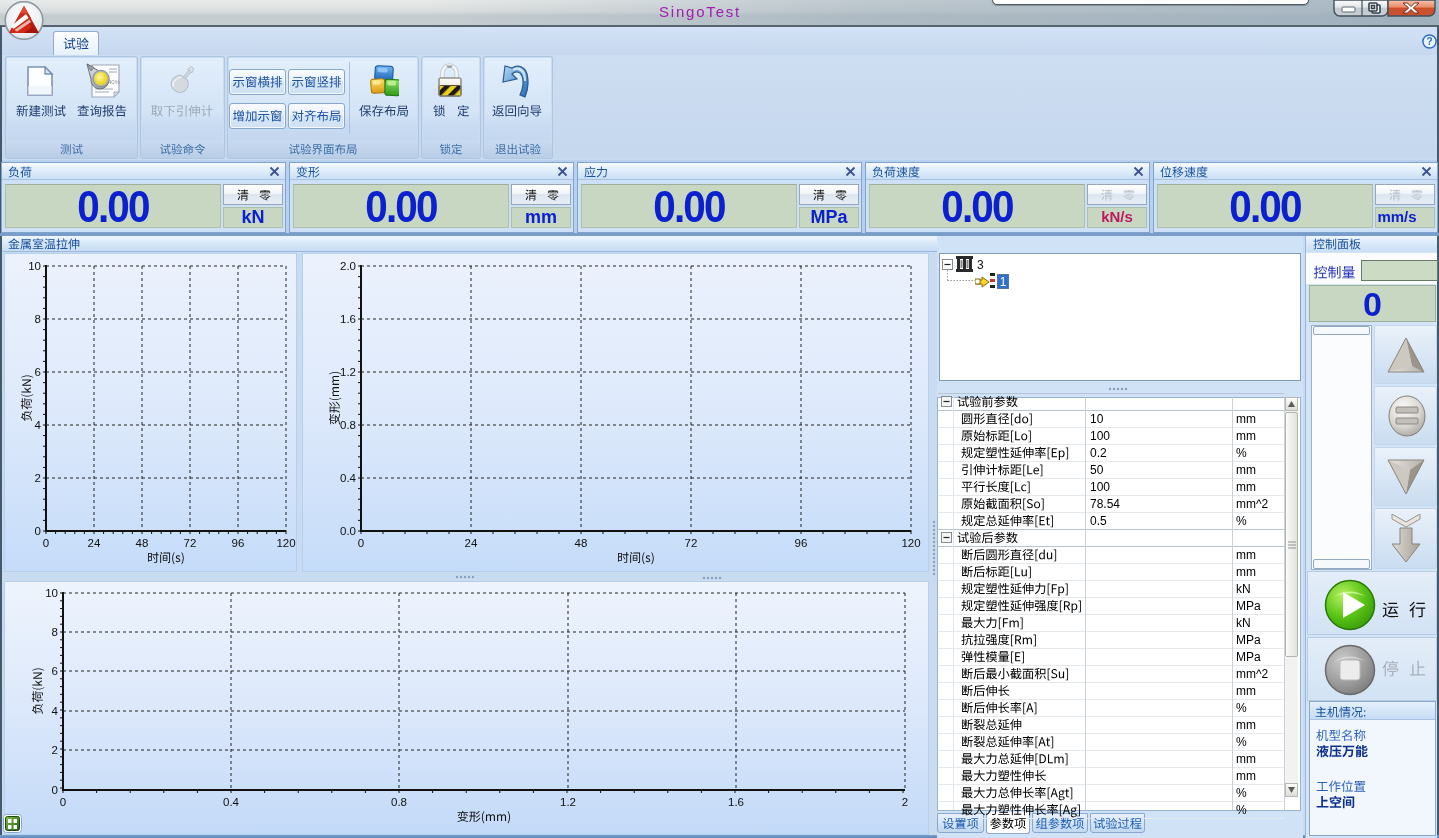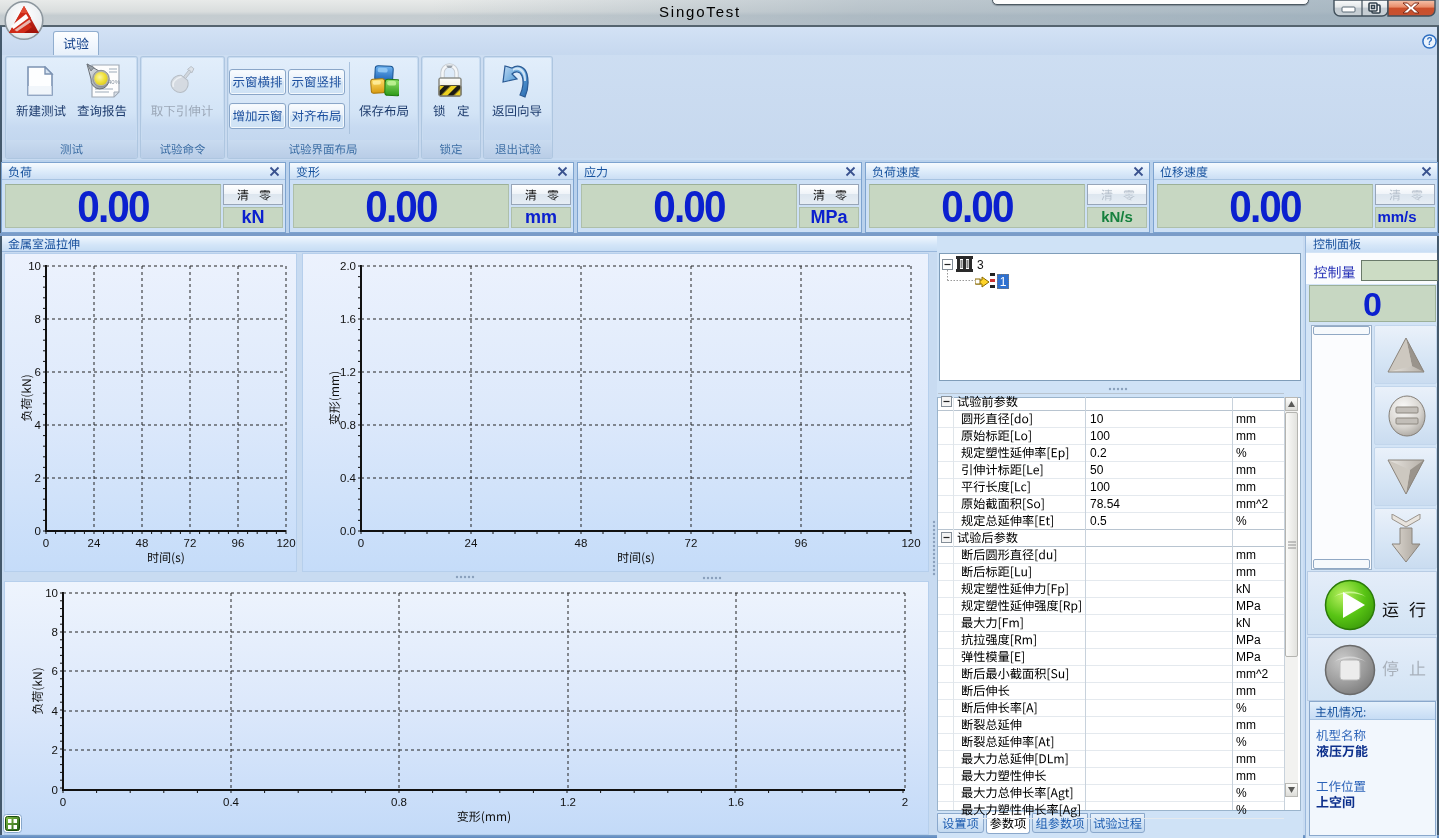--- a/index.html
+++ b/index.html
@@ -366,21 +366,21 @@
 <svg class="abs" style="left:1133px;top:166px" width="11" height="11" viewBox="0 0 11 11">
     <g stroke="#39518e" stroke-width="1.8">
       <line x1="1.5" y1="1.5" x2="9.5" y2="9.5"></line>
       <line x1="9.5" y1="1.5" x2="1.5" y2="9.5"></line>
     </g>
   </svg>
 <div class="abs" style="left:869px;top:184px;width:216px;height:44px;background:#c7d7c2;border:1px solid #aebfaa;border-top-color:#9cb098;"></div>
 <div class="abs" style="left:869px;top:186px;width:216px;height:42px;font:bold 44px 'Liberation Sans',sans-serif;letter-spacing:-2px;color:#0b20cf;text-align:center;line-height:41px;transform:scaleX(.92)">0.00</div>
 <div class="abs" style="left:1087px;top:184px;width:60px;height:21px;background:linear-gradient(180deg,#ffffff,#f0f4f9 45%,#dde6ef 50%,#e6edf4);border:1px solid #97a5b8;"></div>
 <div class="abs" style="left:1087px;top:207px;width:60px;height:21px;background:#c7d7c2;border:1px solid #aebfaa;"></div>
-<div class="abs" style="left:1087px;top:207px;width:60px;height:16px;font:bold 15px 'Liberation Sans',sans-serif;color:#15803d;text-align:center;line-height:20px">kN/s</div>
+<div class="abs" style="left:1087px;top:207px;width:60px;height:16px;font:bold 15px 'Liberation Sans',sans-serif;color:#be185d;text-align:center;line-height:20px">kN/s</div>
 <div class="abs" style="left:1153px;top:162px;width:285px;height:71px;background:#cde0f5;border:1px solid #7da3cf;"></div>
 <div class="abs" style="left:1154px;top:163px;width:283px;height:17px;background:linear-gradient(180deg,#f6fafe,#dcebfa 55%,#cbdef4);border-bottom:1px solid #a8c4e2;"></div>
 <svg class="abs" style="left:1421px;top:166px" width="11" height="11" viewBox="0 0 11 11">
     <g stroke="#39518e" stroke-width="1.8">
       <line x1="1.5" y1="1.5" x2="9.5" y2="9.5"></line>
       <line x1="9.5" y1="1.5" x2="1.5" y2="9.5"></line>
     </g>
   </svg>
 <div class="abs" style="left:1157px;top:184px;width:216px;height:44px;background:#c7d7c2;border:1px solid #aebfaa;border-top-color:#9cb098;"></div>
 <div class="abs" style="left:1157px;top:186px;width:216px;height:42px;font:bold 44px 'Liberation Sans',sans-serif;letter-spacing:-2px;color:#0b20cf;text-align:center;line-height:41px;transform:scaleX(.92)">0.00</div>
@@ -584,21 +584,21 @@
         <stop offset="1" stop-color="#1e5a10"></stop>
       </linearGradient>
     </defs>
 <rect x="2.5" y="2.5" width="14" height="14" rx="2" fill="url(#gic)" stroke="#1a4a0c"></rect>
 <rect x="5" y="5" width="3.5" height="4" fill="#fff"></rect>
     <rect x="10.5" y="5" width="3.5" height="4" fill="#fff"></rect>
 <rect x="5" y="11" width="3.5" height="4" fill="#fff"></rect>
     <rect x="10.5" y="11" width="3.5" height="4" fill="#fff"></rect>
 </svg>
 <div class="abs" style="left:0;top:0;width:1439px;height:26px;pointer-events:none"></div>
-<div class="abs" style="left:659px;top:3px;font:15px 'Liberation Sans';letter-spacing:1.8px;color:#000000">SingoTest</div>
+<div class="abs" style="left:659px;top:3px;font:15px 'Liberation Sans';letter-spacing:1.8px;color:#a21caf">SingoTest</div>
 <svg class="abs" style="left:0;top:0;pointer-events:none" width="1439" height="838" viewBox="0 0 1439 838" font-family="Liberation Sans, sans-serif">
     <line x1="46" y1="265" x2="46" y2="531" stroke="#111" stroke-width="2"></line>
     <line x1="45" y1="531" x2="286" y2="531" stroke="#111" stroke-width="2"></line>
     <line x1="46" y1="266" x2="286" y2="266" stroke="#222" stroke-width="1" stroke-dasharray="3 3"></line>
     <line x1="286" y1="266" x2="286" y2="531" stroke="#222" stroke-width="1" stroke-dasharray="3 3"></line>
     <line x1="94" y1="266" x2="94" y2="531" stroke="#222" stroke-width="1" stroke-dasharray="3 3"></line>
     <line x1="142" y1="266" x2="142" y2="531" stroke="#222" stroke-width="1" stroke-dasharray="3 3"></line>
     <line x1="190" y1="266" x2="190" y2="531" stroke="#222" stroke-width="1" stroke-dasharray="3 3"></line>
     <line x1="238" y1="266" x2="238" y2="531" stroke="#222" stroke-width="1" stroke-dasharray="3 3"></line>
     <line x1="46" y1="319" x2="286" y2="319" stroke="#222" stroke-width="1" stroke-dasharray="3 3"></line>

